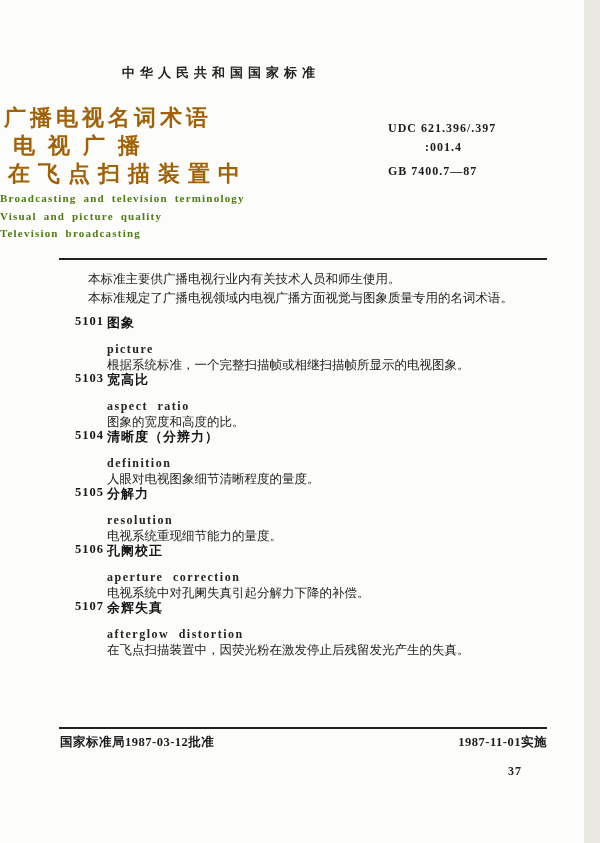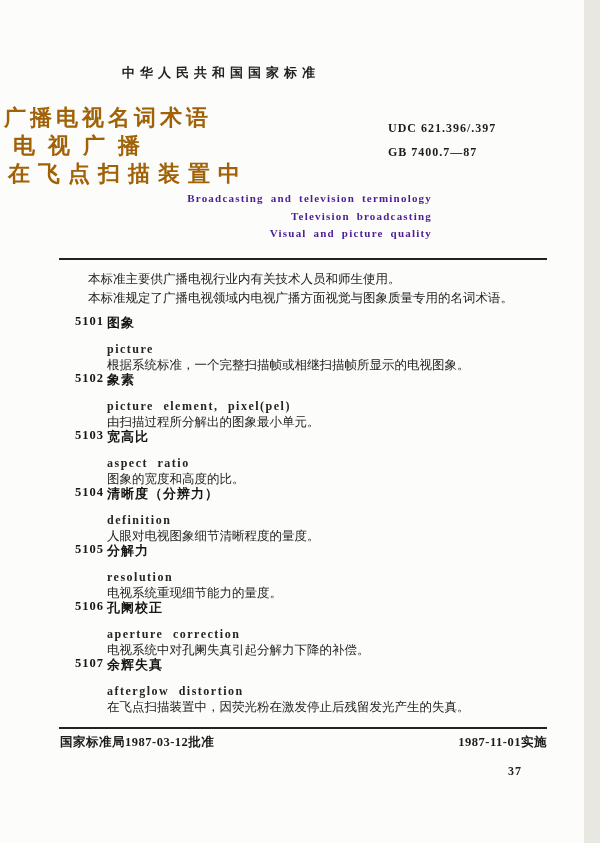--- a/index.html
+++ b/index.html
@@ -34,21 +34,21 @@
   .udc-block{
     position:absolute;top:119px;left:388px;width:160px;
     font-size:12px;font-weight:bold;color:#1d1d1d;
     letter-spacing:1px;line-height:19px;
     font-family:"Liberation Serif","DejaVu Serif",serif;
   }
   .udc-line2{padding-left:37px;}
   .udc-line3{margin-top:5px;}
   .title-en{
     position:absolute;top:190px;left:0;width:432px;
-    text-align:right;font-weight:bold;color:#4c1d95;
+    text-align:left;font-weight:bold;color:#4d7c0f;
   }
   .title-en .e-line{display:block;font-size:11px;line-height:17.5px;letter-spacing:1.2px;word-spacing:3px;}
   
   .rule-top{
     position:absolute;top:258px;left:59px;width:488px;height:2px;
     background:#222;
   }
   .rule-bottom{
     position:absolute;top:727px;left:59px;width:488px;height:2px;
     background:#222;
@@ -102,55 +102,48 @@
   <div class="std-label">中华人民共和国国家标准</div>
 
   <div class="title-zh">
     <span class="t-line t-ls1">广播电视名词术语</span>
     <span class="t-line t-ls2">电视广播</span>
     <span class="t-line t-ls3">在飞点扫描装置中</span>
   </div>
 
   <div class="udc-block">
     <div>UDC 621.396/.397</div>
+    <div class="udc-line2">:001.4</div>
     <div class="udc-line3">GB 7400.7—87</div>
   </div>
 
   <div class="title-en">
     <span class="e-line">Broadcasting and television terminology</span>
+    <span class="e-line">Visual and picture quality</span>
     <span class="e-line">Television broadcasting</span>
-    <span class="e-line">Visual and picture quality</span>
   </div>
 
   <div class="rule-top"></div>
 
   <div class="intro">
     <div>本标准主要供广播电视行业内有关技术人员和师生使用。</div>
     <div>本标准规定了广播电视领域内电视广播方面视觉与图象质量专用的名词术语。</div>
   </div>
 
   <div class="terms">
 
     <div class="term">
       <div class="term-head">
         <span class="term-id">5101</span>
         <span class="term-zh">图象</span>
       </div>
       <div class="term-en">picture</div>
       <div class="term-def">根据系统标准，一个完整扫描帧或相继扫描帧所显示的电视图象。</div>
     </div>
 
-    <div class="term">
-      <div class="term-head">
-        <span class="term-id">5102</span>
-        <span class="term-zh">象素</span>
-      </div>
-      <div class="term-en">picture element, pixel(pel)</div>
-      <div class="term-def">由扫描过程所分解出的图象最小单元。</div>
-    </div>
 
     <div class="term">
       <div class="term-head">
         <span class="term-id">5103</span>
         <span class="term-zh">宽高比</span>
       </div>
       <div class="term-en">aspect ratio</div>
       <div class="term-def">图象的宽度和高度的比。</div>
     </div>
 

